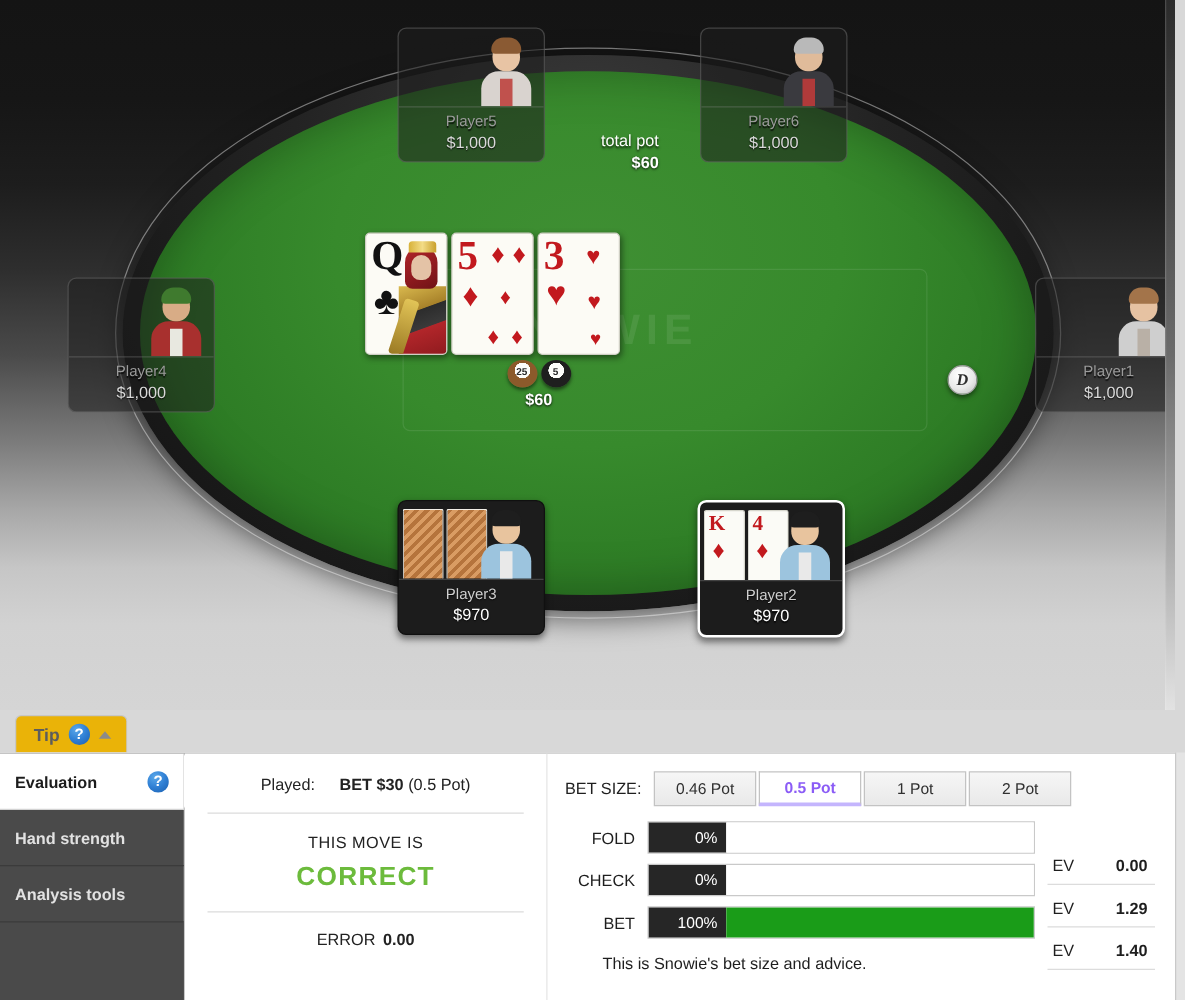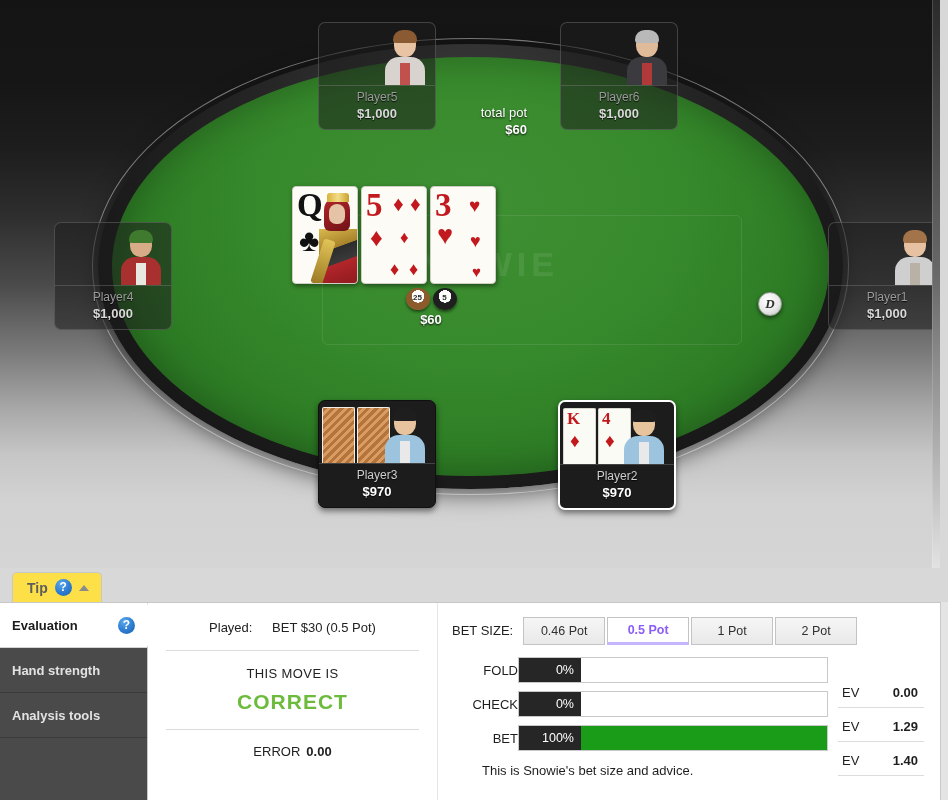--- a/index.html
+++ b/index.html
@@ -84,21 +84,21 @@
   .seat .info {
     border-top: 1px solid rgba(140,140,140,0.35);
     padding: 4px 0 7px 0;
     text-align: center;
   }
   .seat .pname {
     font-size: 12px; color: #9b9b9b; line-height: 15px;
     text-shadow: 0 1px 1px rgba(0,0,0,0.8);
   }
   .seat .pstack {
-    font-size: 13px; font-weight: bold; color: #d9d9d9; line-height: 17px;
+    font-size: 13px; font-weight: normal; color: #d9d9d9; line-height: 17px;
     text-shadow: 0 1px 1px rgba(0,0,0,0.8);
   }
 
   
   .seat.active {
     background: #1c1c1c;
     border: 1px solid #101010;
     box-shadow: 0 3px 6px rgba(0,0,0,0.5);
   }
   .seat.active .pname { color: #cfcfcf; }
@@ -232,21 +232,21 @@
     box-shadow: 0 2px 4px rgba(0,0,0,0.5);
     display: flex; align-items: center; justify-content: center;
     font-family: "Liberation Serif", serif;
     font-style: italic; font-weight: bold; font-size: 13px; color: #2d2d2d;
   }
 
   
   .tip-tab {
     position: absolute; left: 12px; top: 572px;
     height: 30px; padding: 0 12px 0 14px;
-    background: #fde047;
+    background: #eab308;
     border: 1px solid #c7c7c7; border-bottom: none;
     border-radius: 5px 5px 0 0;
     display: flex; align-items: center; gap: 7px;
   }
   .tip-tab .tip-label { font-size: 14px; font-weight: bold; color: #5d5d5d; }
   .q-icon {
     width: 17px; height: 17px; border-radius: 50%;
     background: radial-gradient(circle at 36% 28%, #5aa8ea 0%, #2f7fd4 50%, #1b5fae 100%);
     color: #ffffff; font-size: 12px; font-weight: bold;
     display: flex; align-items: center; justify-content: center;
@@ -300,21 +300,21 @@
   .nav-filler { height: 63px; background: #4a4a4a; }
 
   
   .eval-col {
     width: 290px; flex: 0 0 290px;
     padding: 16px 18px 0 18px;
     display: flex; flex-direction: column; align-items: center;
     border-right: 1px solid #e6e6e6;
   }
   .played-line { font-size: 13px; color: #222222; line-height: 18px; white-space: nowrap; }
-  .played-line b { font-weight: normal; padding-left: 16px; }
+  .played-line b { font-weight: bold; padding-left: 16px; }
   .hr { width: 100%; height: 1px; background: #dcdcdc; margin: 13px 0; }
   .move-is { font-size: 13px; color: #222222; letter-spacing: 0.4px; line-height: 20px; }
   .verdict {
     font-size: 21px; font-weight: bold; color: #6cbb3c;
     letter-spacing: 1px; line-height: 28px; margin-top: 4px;
   }
   .error-line { font-size: 13px; color: #222222; line-height: 18px; }
   .error-line b { font-weight: bold; margin-left: 6px; }
 
   
@@ -334,21 +334,21 @@
     margin-right: 2px;
   }
   .bs-tab.active {
     background: #ffffff; color: #8b5cf6; font-weight: bold;
     border-bottom: 3px solid #c4b5fd;
   }
 
   .action-rows { margin-top: 10px; }
   .act-row { display: flex; align-items: center; height: 30px; margin-bottom: 4px; }
   .act-name {
-    width: 66px; flex: 0 0 66px; text-align: right; 
+    width: 66px; flex: 0 0 66px; text-align: right; padding-right: 10px;
     font-size: 13px; color: #1e1e1e;
   }
   .bar-wrap {
     flex: 1; height: 26px; display: flex; align-items: stretch;
     border: 1px solid #c9c9c9; background: #ffffff;
   }
   .pct-box {
     width: 62px; flex: 0 0 62px; background: #262626;
     color: #ffffff; font-size: 12.5px;
     display: flex; align-items: center; justify-content: flex-end;

